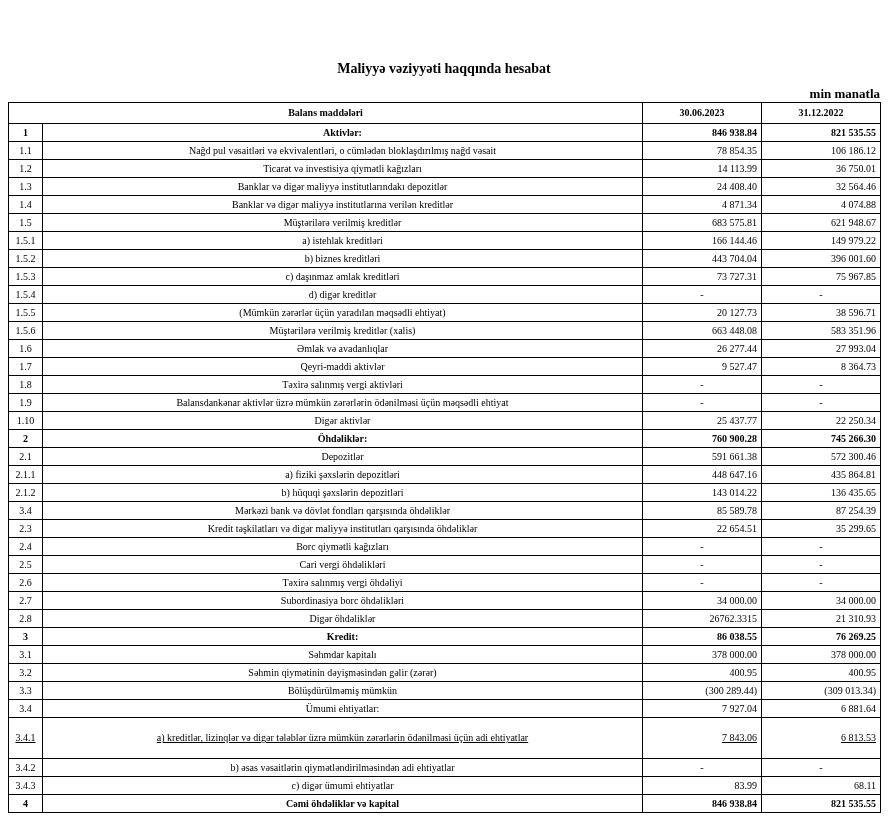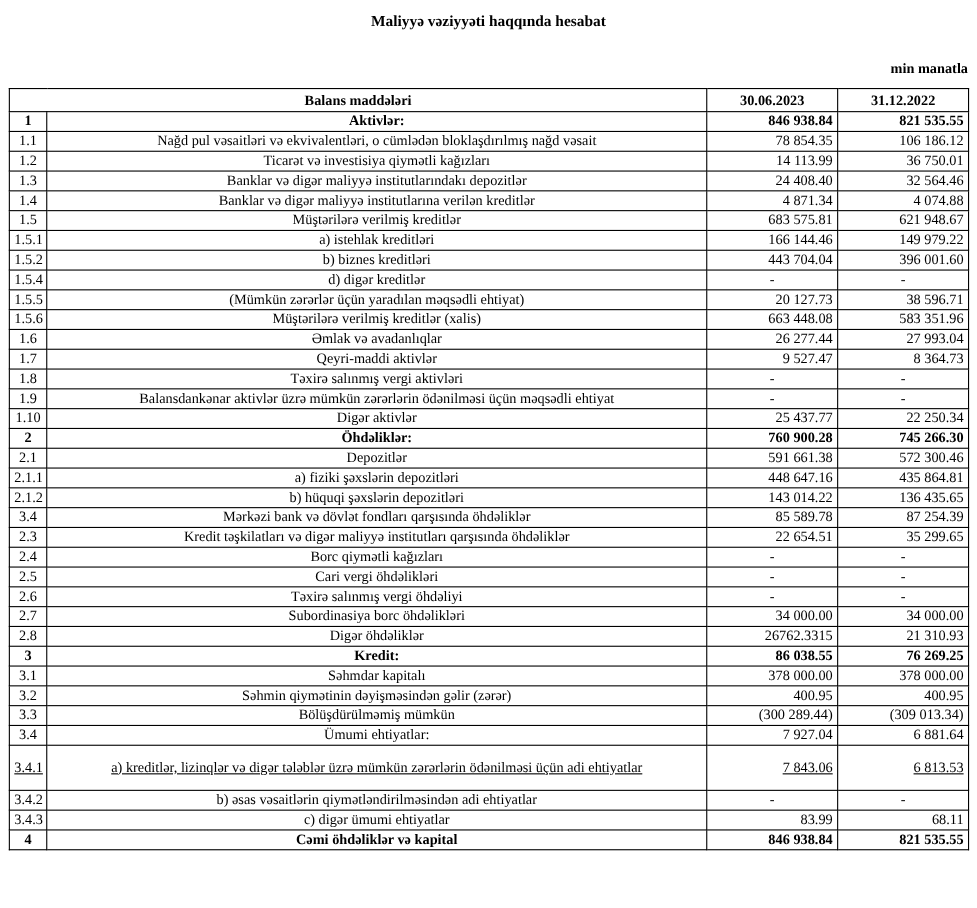--- a/index.html
+++ b/index.html
@@ -16,33 +16,34 @@
     overflow: hidden;
   }
   .page {
     padding: 12px 8px 0 8px;
   }
   .title {
     text-align: center;
     font-weight: bold;
     font-size: 14px;
     line-height: 18px;
+    margin-top: 48px;
   }
   .unit-note {
     text-align: right;
     font-weight: bold;
     font-size: 13px;
     line-height: 15px;
-    margin-top: 24px;
+    margin-top: 8px;
   }
   table.balance {
     border-collapse: collapse;
     width: 872px;
-    margin-top: 11px;
-    font-size: 13px;
+    margin-top: 1px;
+    font-size: 10px;
     table-layout: fixed;
   }
   table.balance th,
   table.balance td {
     border: 1px solid #000;
     padding: 0 4px;
     line-height: 1.12;
     vertical-align: middle;
     overflow: hidden;
   }
@@ -125,20 +126,26 @@
           <td class="val">166 144.46</td>
           <td class="val">149 979.22</td>
         </tr>
         <tr>
           <td class="num">1.5.2</td>
           <td class="label">b) biznes kreditləri</td>
           <td class="val">443 704.04</td>
           <td class="val">396 001.60</td>
         </tr>
         <tr>
+          <td class="num">1.5.3</td>
+          <td class="label">c) daşınmaz əmlak kreditləri</td>
+          <td class="val">73 727.31</td>
+          <td class="val">75 967.85</td>
+        </tr>
+        <tr>
           <td class="num">1.5.4</td>
           <td class="label">d) digər kreditlər</td>
           <td class="val dash">-</td>
           <td class="val dash">-</td>
         </tr>
         <tr>
           <td class="num">1.5.5</td>
           <td class="label">(Mümkün zərərlər üçün yaradılan məqsədli ehtiyat)</td>
           <td class="val">20 127.73</td>
           <td class="val">38 596.71</td>

